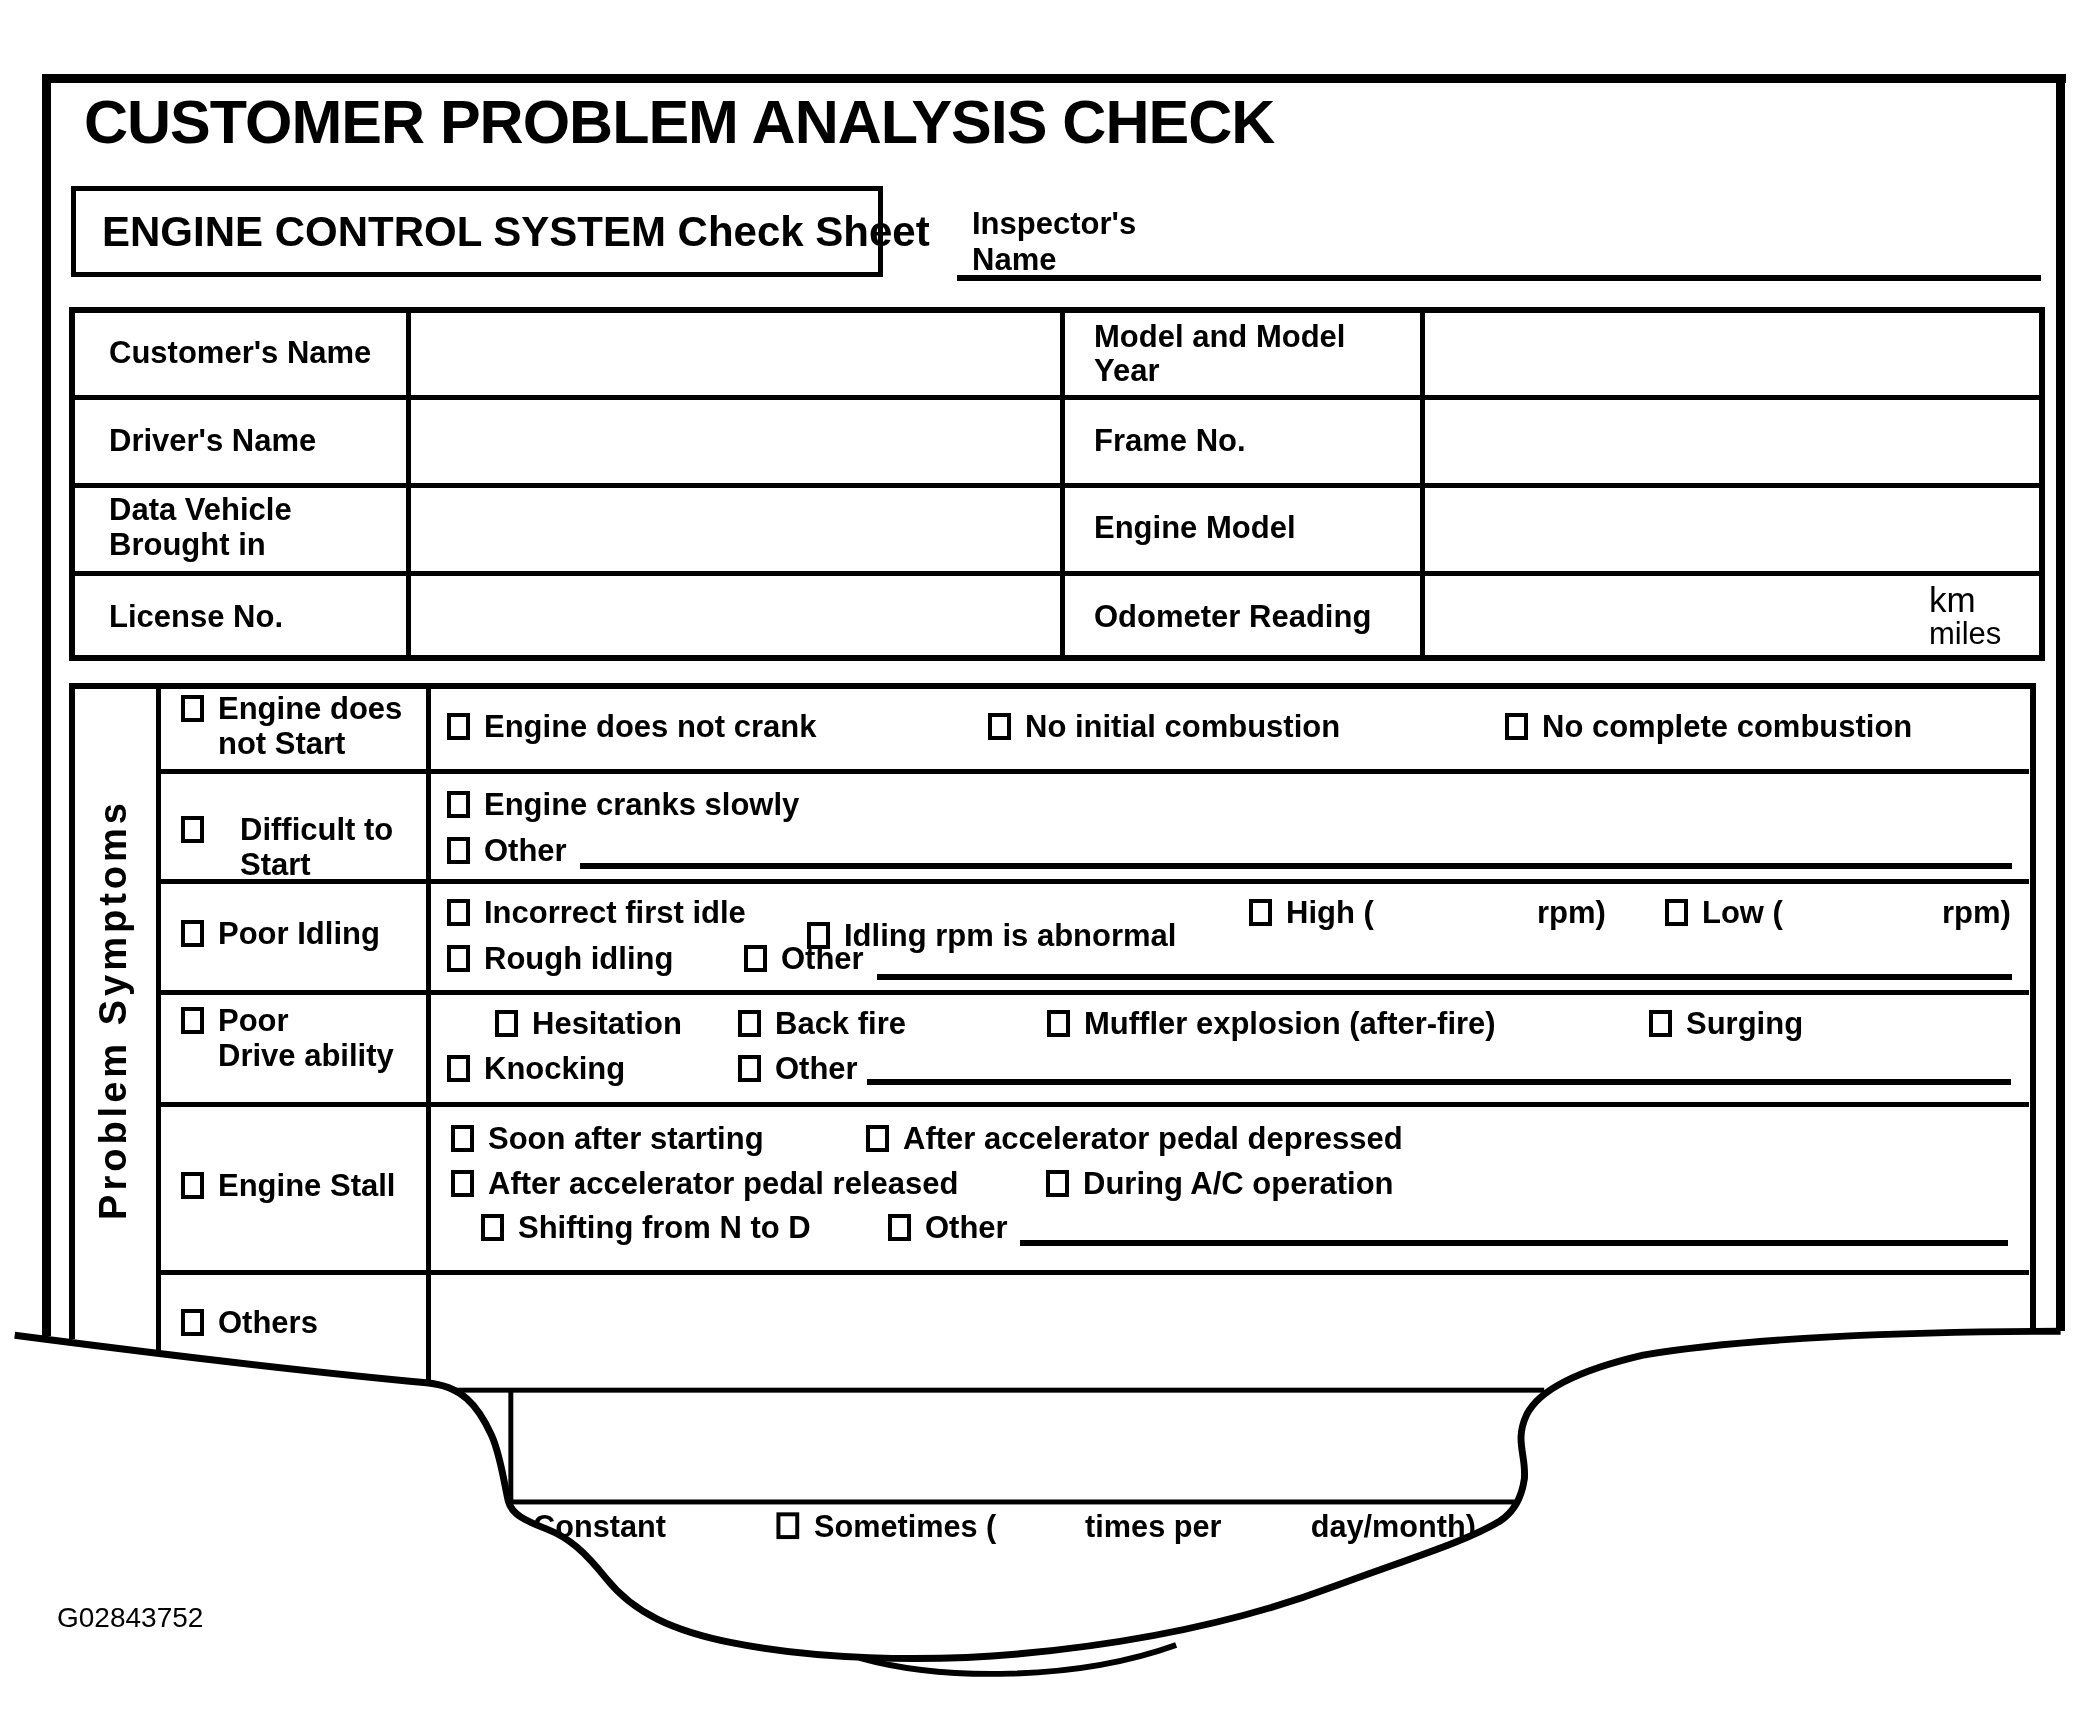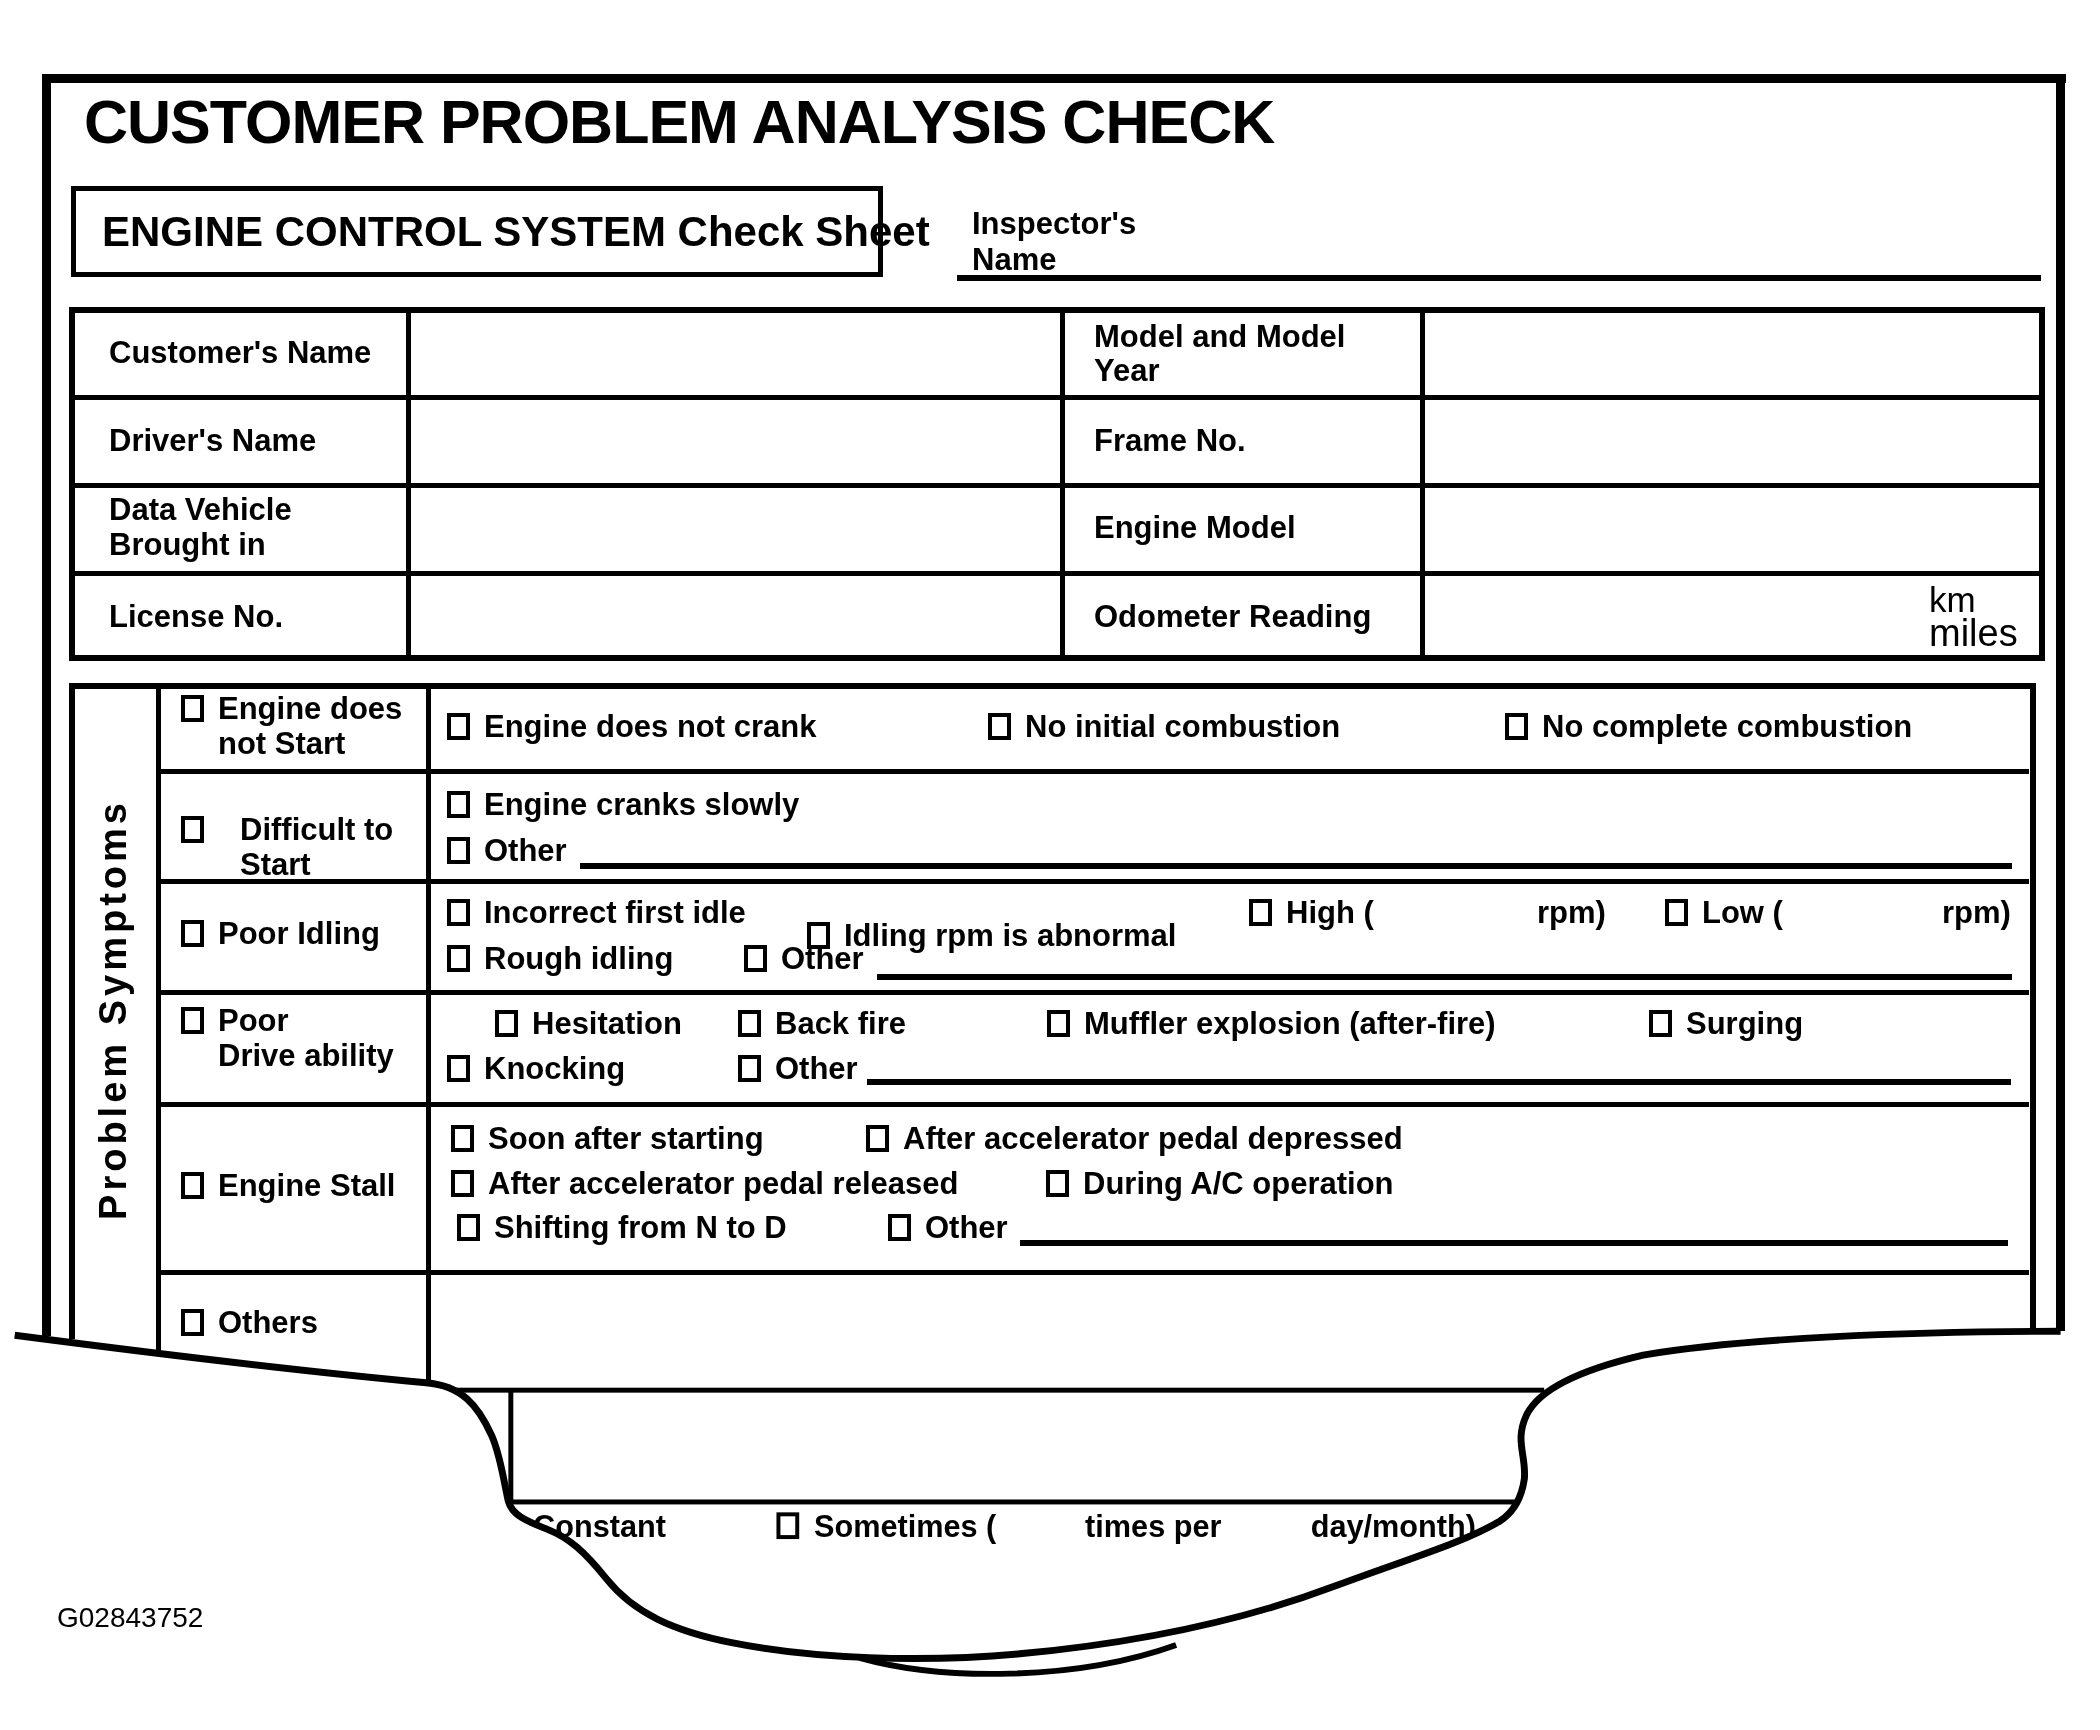--- a/index.html
+++ b/index.html
@@ -53,21 +53,21 @@
   <div class="t" style="left:109px;top:492px;">Data Vehicle</div>
   <div class="t" style="left:109px;top:527px;">Brought in</div>
   <div class="t" style="left:109px;top:599px;">License No.</div>
 
   <div class="t" style="left:1094px;top:319px;">Model and Model</div>
   <div class="t" style="left:1094px;top:353px;">Year</div>
   <div class="t" style="left:1094px;top:423px;">Frame No.</div>
   <div class="t" style="left:1094px;top:510px;">Engine Model</div>
   <div class="t" style="left:1094px;top:599px;">Odometer Reading</div>
   <div class="t plain" style="left:1929px;top:582px;font-size:35px;">km</div>
-  <div class="t plain" style="left:1929px;top:616px;font-size:38px;">miles</div>
+  <div class="t plain" style="left:1929px;top:616px;font-size:31px;">miles</div>
 
   <div class="hl" style="left:69px;top:683px;width:1966px;height:6px;"></div>
   <div class="vl" style="left:69px;top:683px;width:6px;height:656px;"></div>
   <div class="vl" style="left:2030px;top:683px;width:6px;height:648px;"></div>
   <div class="vl" style="left:156px;top:683px;height:669px;"></div>
   <div class="vl" style="left:426px;top:683px;height:700px;"></div>
   <div class="hl" style="left:156px;top:769px;width:1873px;"></div>
   <div class="hl" style="left:156px;top:879px;width:1873px;"></div>
   <div class="hl" style="left:156px;top:990px;width:1873px;"></div>
   <div class="hl" style="left:156px;top:1102px;width:1873px;"></div>
@@ -183,21 +183,21 @@
     <span class="lbl">After accelerator pedal depressed</span>
   </div>
   <div class="opt" style="left:451px;top:1166px;">
     <span class="cb"></span>
     <span class="lbl">After accelerator pedal released</span>
   </div>
   <div class="opt" style="left:1046px;top:1166px;">
     <span class="cb"></span>
     <span class="lbl">During A/C operation</span>
   </div>
-  <div class="opt" style="left:449px;top:1210px;padding-left:8px;">
+  <div class="opt" style="left:473px;top:1210px;padding-left:8px;">
     <span class="cb"></span>
     <span class="lbl">Shifting from N to D</span>
   </div>
   <div class="opt" style="left:888px;top:1210px;">
     <span class="cb"></span>
     <span class="lbl">Other</span>
   </div>
   <div class="blank" style="left:1020px;top:1240px;width:988px;"></div>
 
   <div class="opt" style="left:181px;top:1305px;">

